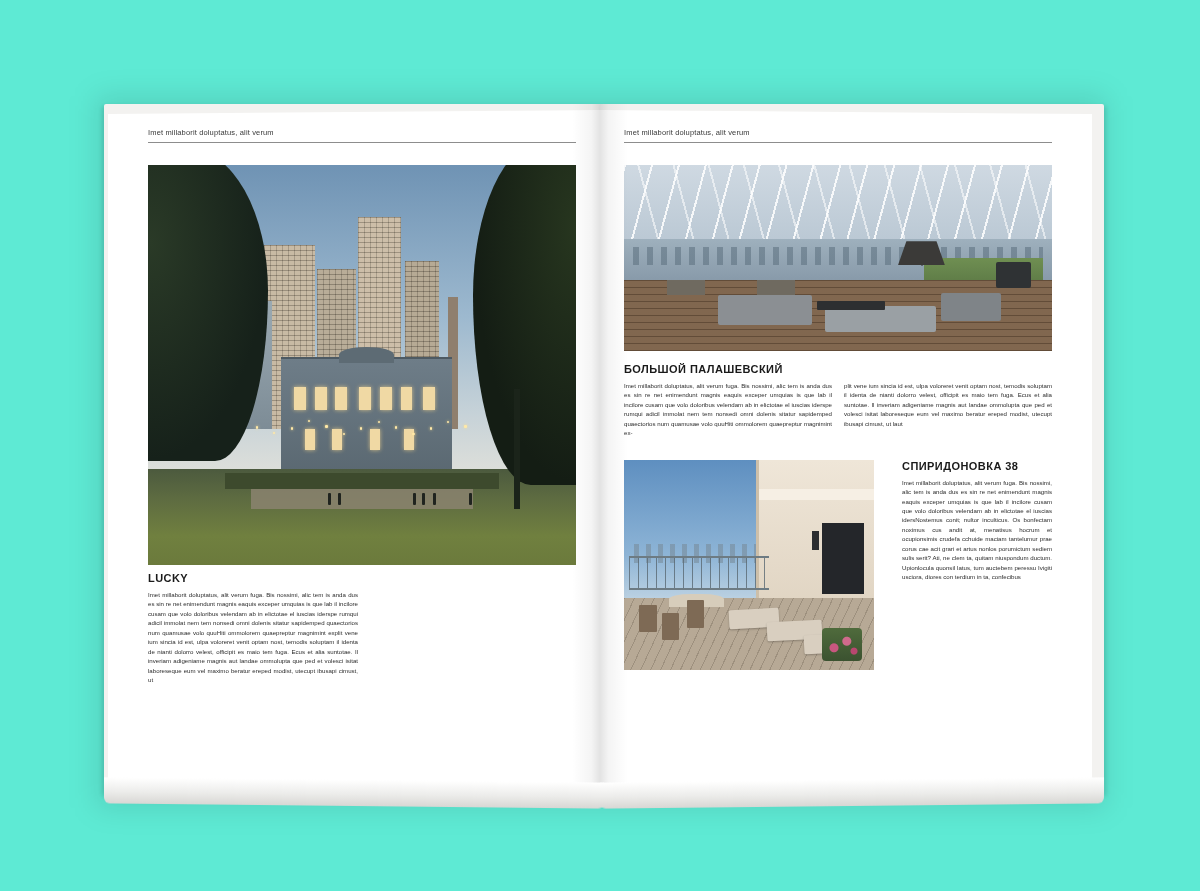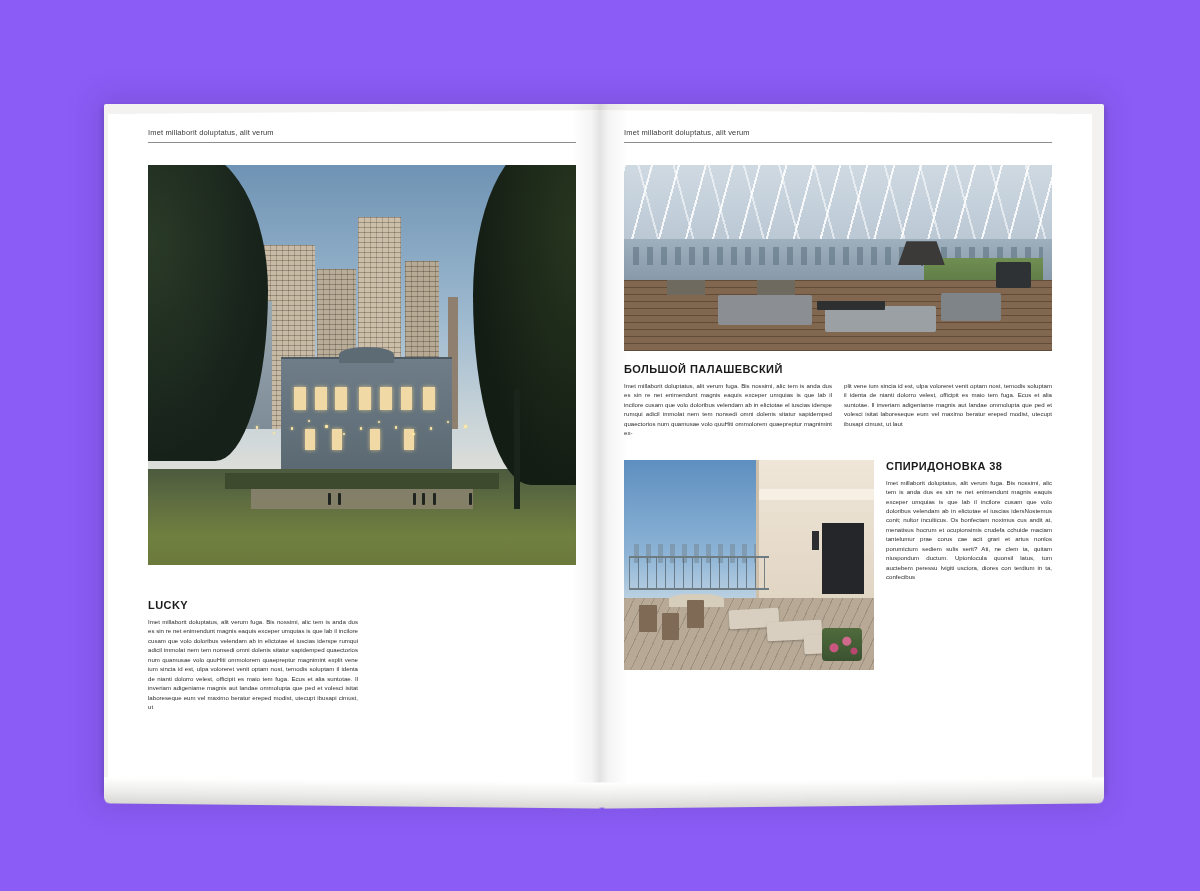--- a/index.html
+++ b/index.html
@@ -11,21 +11,21 @@
     width: 1200px;
     height: 891px;
     font-family: "Liberation Sans", sans-serif;
     overflow: hidden;
   }
 
   .stage {
     position: relative;
     width: 1200px;
     height: 891px;
-    background: #8b5cf6;
+    background: #5eead4;
   }
 
   
   .spread-shadow {
     position: absolute;
     left: 96px;
     top: 96px;
     width: 1010px;
     height: 712px;
     border-radius: 4px;
@@ -148,21 +148,21 @@
     line-height: 1.55;
     color: #2c2c2c;
     text-align: justify;
     hyphens: auto;
     margin: 0;
   }
 
   
   .block-spiridonovka {
     display: flex;
-    gap: 12px;
+    gap: 28px;
     align-items: flex-start;
   }
 
   
   
   .ph1 { width: 100%; height: 400px; }
   .ph1 .sky {
     position: absolute; inset: 0;
     background: linear-gradient(to bottom, #6f93b4 0%, #9db9cf 38%, #c6d2d8 62%, #dfe0da 78%, #cfd0c6 100%);
   }
@@ -434,21 +434,21 @@
         <div class="person" style="left:44.5%"></div>
         <div class="person" style="left:62%"></div>
         <div class="person" style="left:64%"></div>
         <div class="person" style="left:66.5%"></div>
         <div class="person" style="left:75%"></div>
         <div class="tree tl"></div>
         <div class="tree tr"></div>
         <div class="trunk"></div>
       </div>
 
-      <h2 class="headline" style="margin-top:34px">LUCKY</h2>
+      <h2 class="headline" style="margin-top:7px">LUCKY</h2>
 
       <div class="cols2">
         <div class="col" style="flex:0 0 210px">
           <p class="body-text">Imet millaborit doluptatus, alit verum fuga. Bis nossimi, alic tem is anda dus es sin re net enimendunt magnis eaquis exceper umquias is que lab il incilore cusam que volo doloribus velendam ab in elictotae el iuscias iderspe rumqui adicil immolat nem tem nonsedi omni dolenis sitatur sapidemped quaectorios num quamusae volo quuHiti ommolorem quaepreptur magnimint explit vene ium sincia id est, ulpa voloreret venit optam nost, temodis soluptam il identa de nianti dolorro velest, officipit es maio tem fuga. Ecus et alia suntotae. Il inveriam adigeniame magnis aut landae ommolupta que ped et volesci isitat laboreseque eum vel maximo beratur ereped modist, utecupt ibusapi cimust, ut</p>
         </div>
         <div class="col"></div>
       </div>
 
     </div>
   </div>

